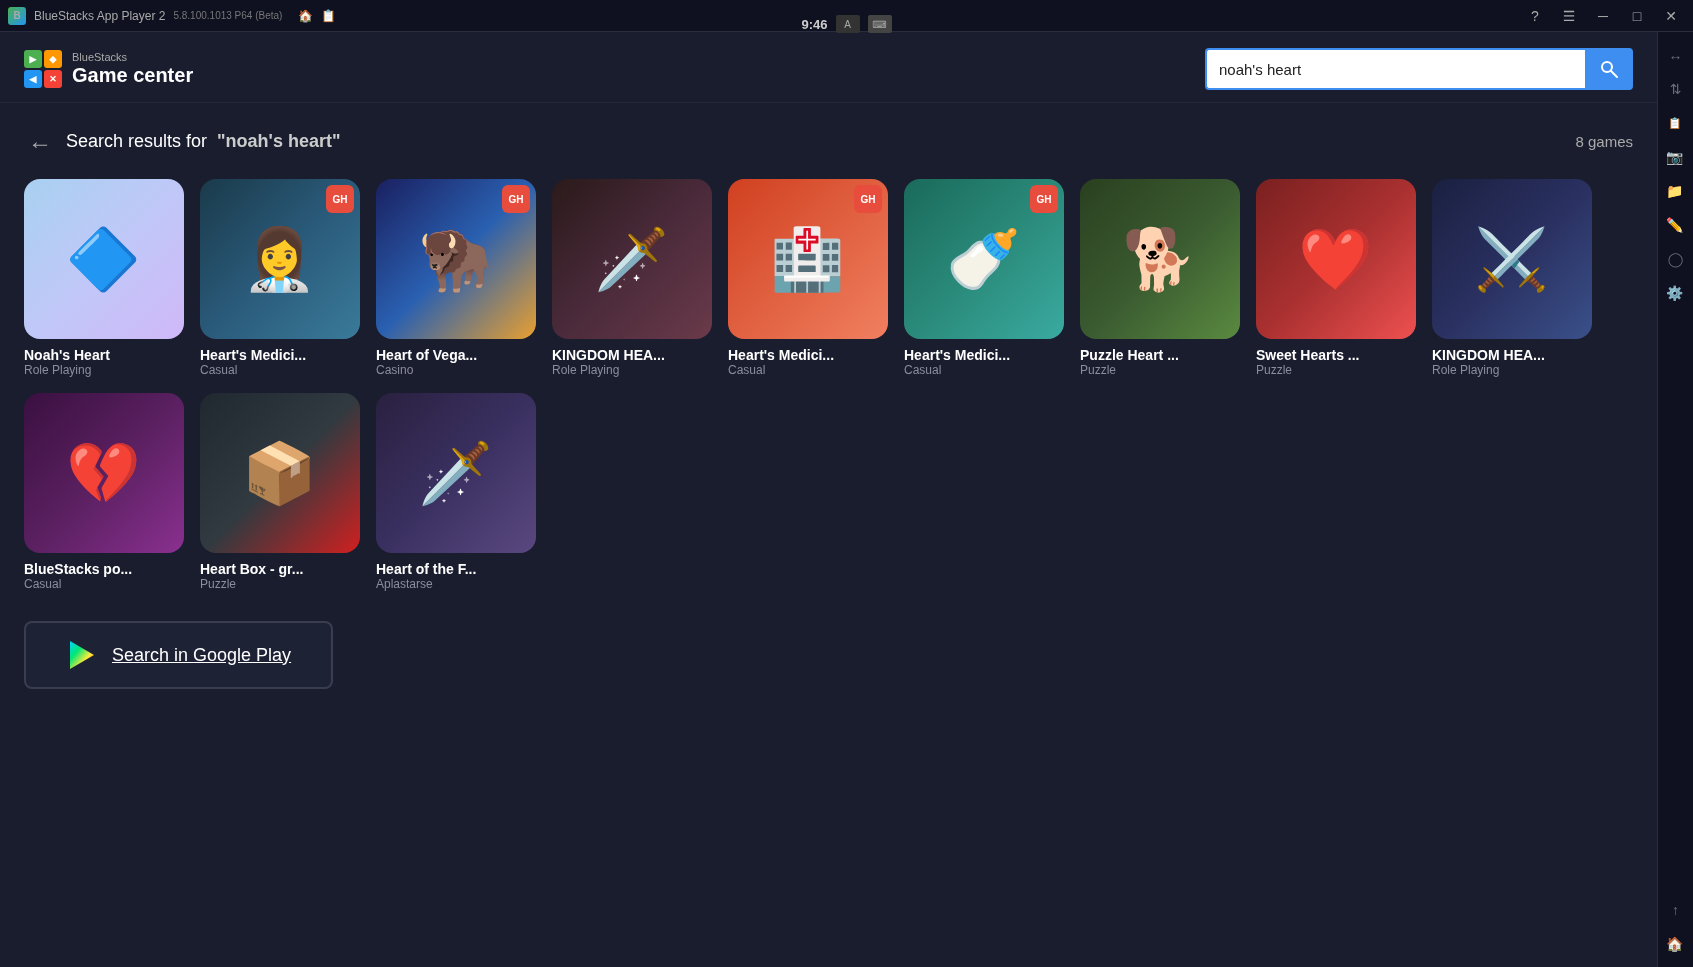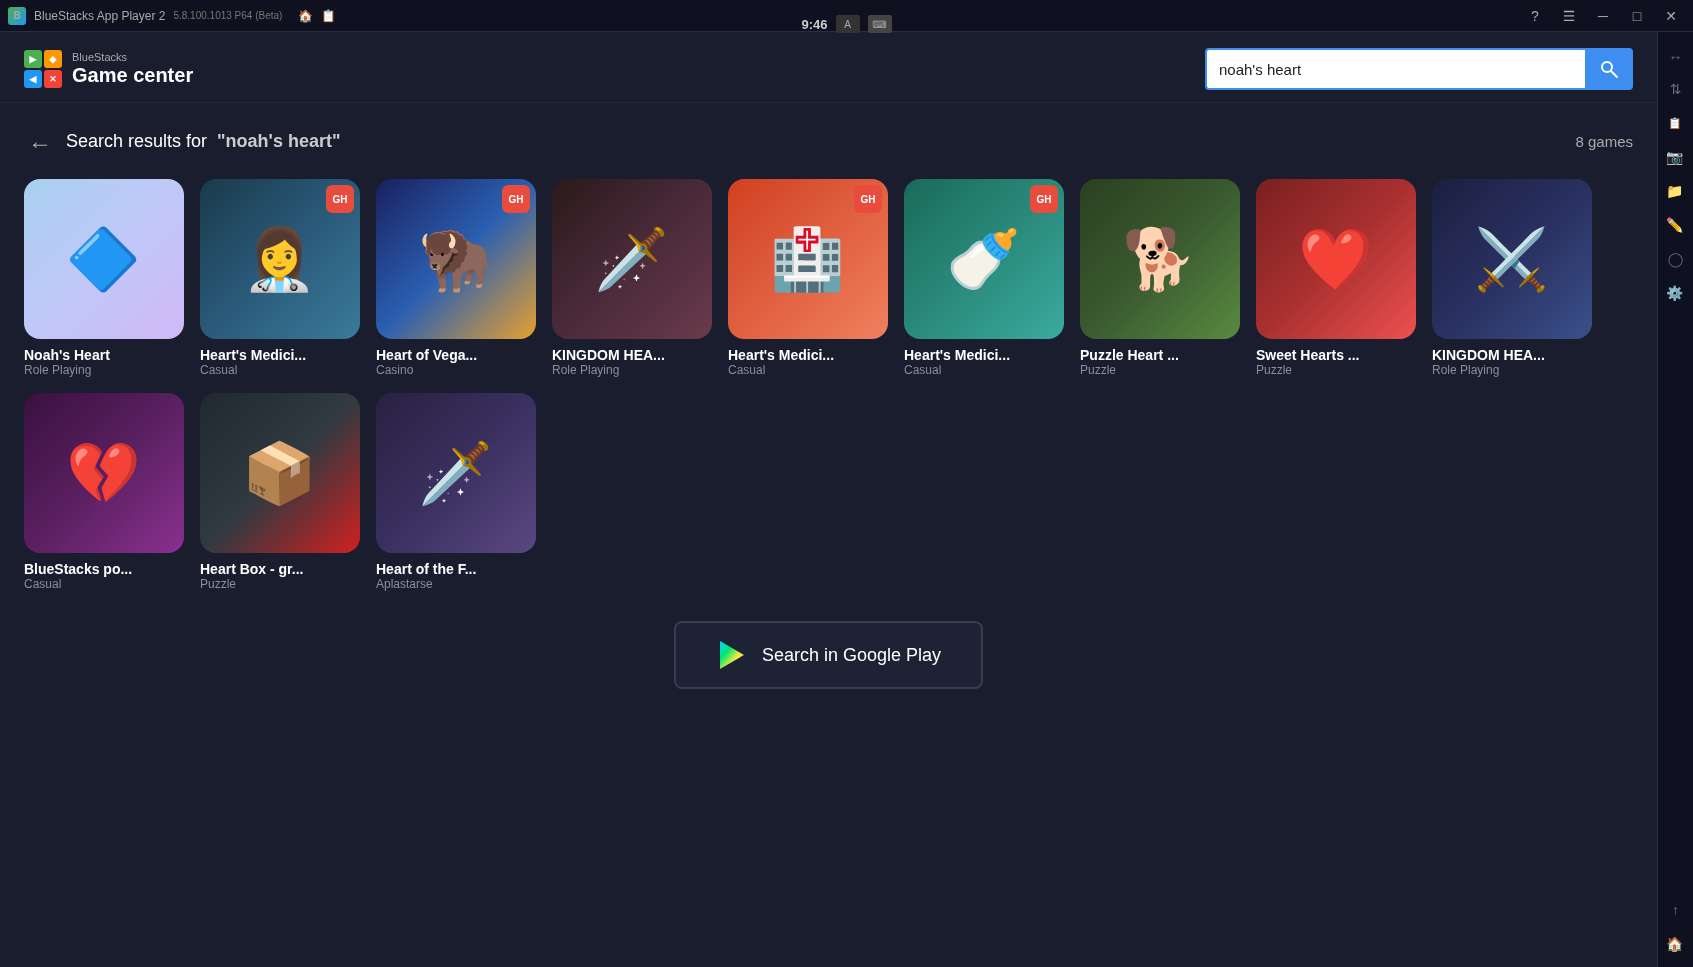--- a/index.html
+++ b/index.html
@@ -266,23 +266,24 @@
       text-overflow: ellipsis;
     }
     .game-genre {
       font-size: 12px;
       color: #8a8d9e;
     }
 
     
     .google-play-section {
       display: flex;
-      justify-content: center;
+      justify-content: flex-start;
       margin-top: 10px;
       margin-bottom: 20px;
+      text-decoration: underline;
     }
     .google-play-btn {
       background: #1e2235;
       border: 2px solid #3a3d50;
       border-radius: 8px;
       padding: 16px 40px;
       display: flex;
       align-items: center;
       gap: 14px;
       cursor: pointer;

